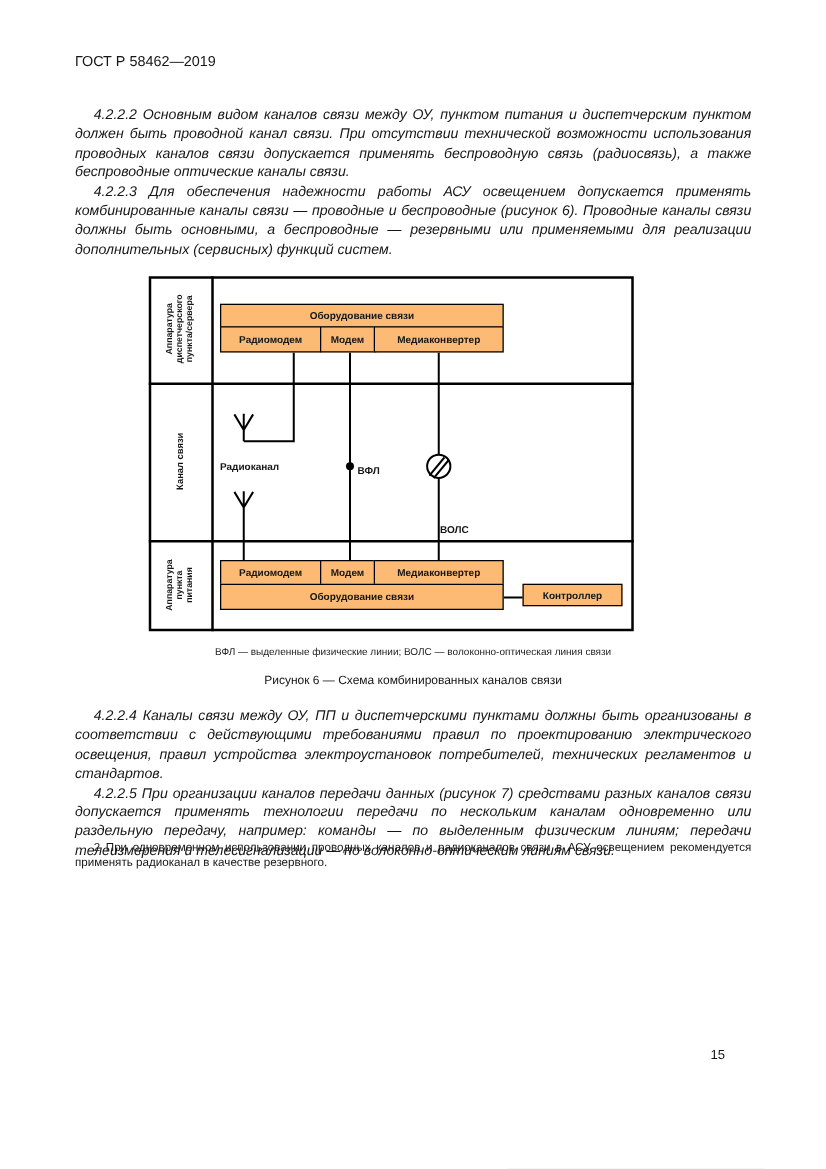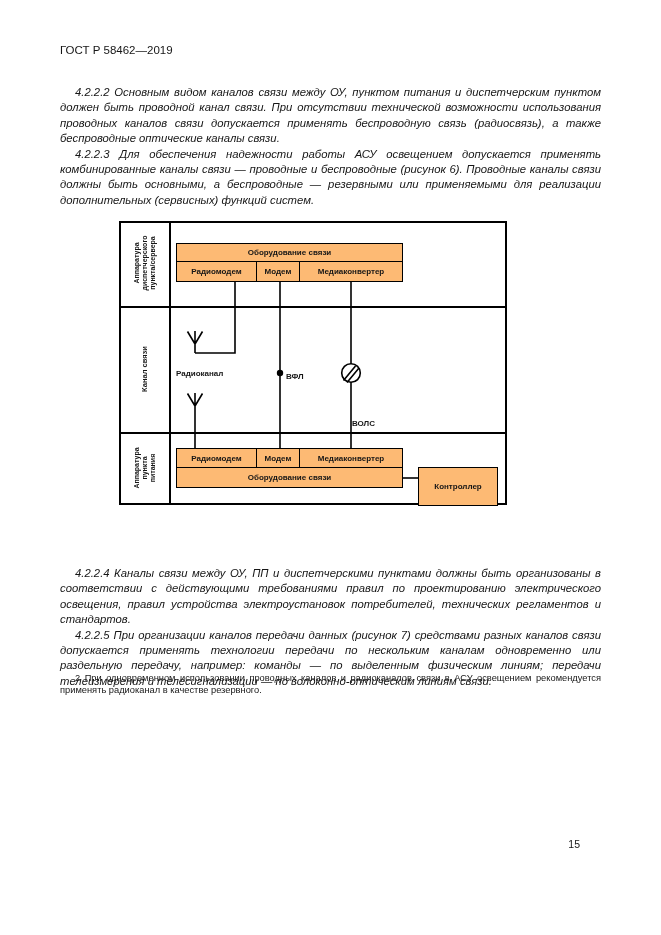--- a/index.html
+++ b/index.html
@@ -45,21 +45,21 @@
     font-size:8px; font-weight:bold; text-align:center; white-space:nowrap;
   }
   .bx-eq-top   { left:57px;    top:22px;    width:227px; height:19px; }
   .bx-radio-t  { left:57px;    top:39.5px;  width:81px;  height:21.5px; }
   .bx-modem-t  { left:136.5px; top:39.5px;  width:45px;  height:21.5px; }
   .bx-media-t  { left:180px;   top:39.5px;  width:104px; height:21.5px; }
   .bx-radio-b  { left:57px;    top:227px;   width:81px;  height:20.5px; }
   .bx-modem-b  { left:136.5px; top:227px;   width:45px;  height:20.5px; }
   .bx-media-b  { left:180px;   top:227px;   width:104px; height:20.5px; }
   .bx-eq-bot   { left:57px;    top:246px;   width:227px; height:21px; }
-  .bx-ctrl     { left:299px;   top:246px;   width:80px;  height:39px; }
+  .bx-ctrl     { left:299px;   top:246px;   width:80px;  height:18px; }
   .dg-rot {
     position:absolute; transform:translate(-50%,-50%) rotate(-90deg);
     font-size:7px; font-weight:bold; text-align:center; line-height:1.15;
   }
   .rot-1 { left:26px; top:42px;  width:64px; }
   .rot-2 { left:26px; top:148px; width:110px; font-size:7.5px; }
   .rot-3 { left:26px; top:247px; width:52px; }
   .dg-ann { position:absolute; font-size:8px; font-weight:bold; white-space:nowrap; }
   .ann-radio { left:57px;  top:148px; }
   .ann-vfl   { left:167px; top:151px; }
@@ -118,20 +118,22 @@
     <div class="dg-ann ann-vfl">ВФЛ</div>
     <div class="dg-ann ann-vols">ВОЛС</div>
 
     <div class="dg-box bx-radio-b">Радиомодем</div>
     <div class="dg-box bx-modem-b">Модем</div>
     <div class="dg-box bx-media-b">Медиаконвертер</div>
     <div class="dg-box bx-eq-bot">Оборудование связи</div>
     <div class="dg-box bx-ctrl">Контроллер</div>
   </div>
 
+  <div class="figure-legend">ВФЛ — выделенные физические линии; ВОЛС — волоконно-оптическая линия связи</div>
+  <div class="figure-title">Рисунок 6 — Схема комбинированных каналов связи</div>
 
   <div class="text-block tb2">
     <p>4.2.2.4 Каналы связи между ОУ, ПП и диспетчерскими пунктами должны быть организованы в соответствии с действующими требованиями правил по проектированию электрического освещения, правил устройства электроустановок потребителей, технических регламентов и стандартов.</p>
     <p>4.2.2.5 При организации каналов передачи данных (рисунок 7) средствами разных каналов связи допускается применять технологии передачи по нескольким каналам одновременно или раздельную передачу, например: команды — по выделенным физическим линиям; передачи телеизмерения и телесигнализации — по волоконно-оптическим линиям связи.</p>
   </div>
 
   <div class="notes">
     <p class="note">2 При одновременном использовании проводных каналов и радиоканалов связи в АСУ освещением рекомендуется применять радиоканал в качестве резервного.</p>
   </div>
 

